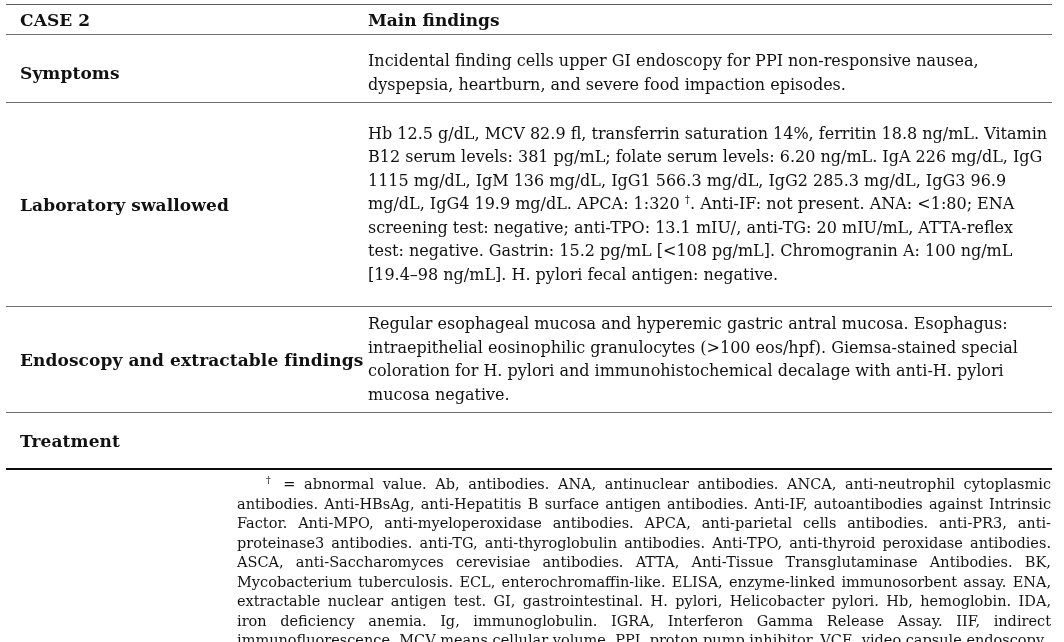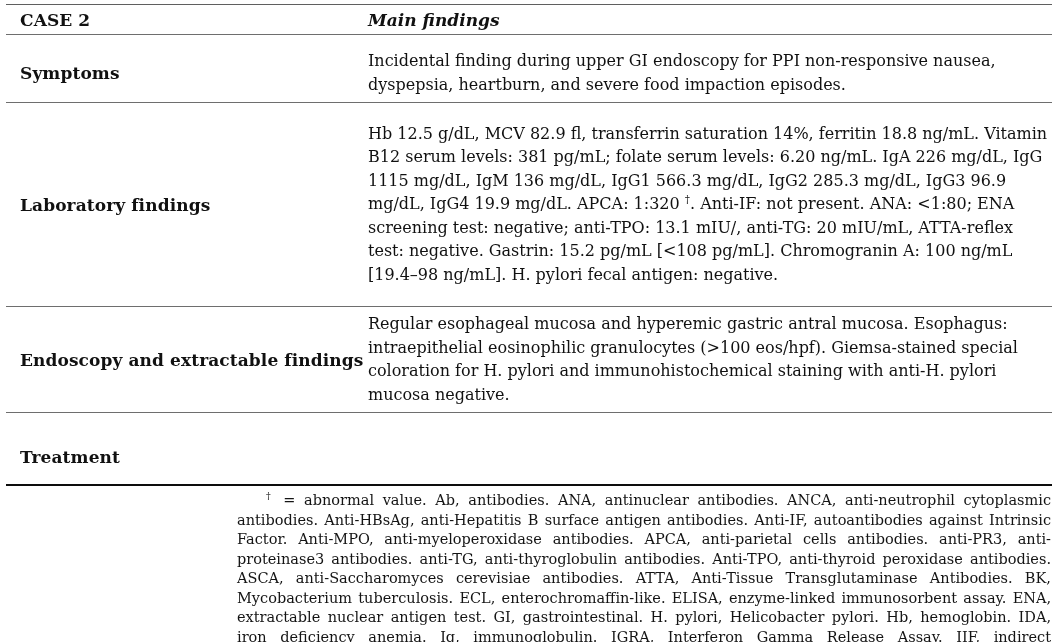--- a/index.html
+++ b/index.html
@@ -27,21 +27,21 @@
     border-bottom: 1.2px solid #6e6e6e;
   }
   .trow.header-row {
     border-top: 1.7px solid #5f5f5f;
     min-height: 31px;
     align-items: center;
   }
   .trow.row-symptoms   { min-height: 56px; margin-top: 9px; }
   .trow.row-lab        { min-height: 204px; }
   .trow.row-endoscopy  { min-height: 103px; }
-  .trow.row-treatment  { min-height: 57px; border-bottom: 2.7px solid #0d0d0d; margin-top: 16px; }
+  .trow.row-treatment  { min-height: 57px; border-bottom: 2.7px solid #0d0d0d; }
   .cell-label {
     flex: none;
     width: 362px;
     padding-left: 14px;
     font-weight: 700;
     font-size: 17px;
     letter-spacing: 0.1px;
     white-space: nowrap;
     align-self: center;
   }
@@ -50,21 +50,20 @@
     padding: 5px 2px 6px 0;
     font-size: 16px;
     line-height: 23.5px;
     text-align: left;
   }
   .cell-content.header-cell {
     font-weight: 700;
     font-size: 17px;
     padding: 3px 0 3px 0;
     line-height: 22px;
-    font-style: italic;
   }
   .it { }
   sup {
     font-size: 0.65em;
     line-height: 0;
     vertical-align: super;
   }
   .footnote {
     margin-left: 231px;
     margin-top: 5px;
@@ -83,31 +82,31 @@
 
   <div class="ctable">
 
     <div class="trow header-row">
       <div class="cell-label">CASE 2</div>
       <div class="cell-content header-cell">Main findings</div>
     </div>
 
     <div class="trow row-symptoms">
       <div class="cell-label">Symptoms</div>
-      <div class="cell-content"><span>Incidental finding during upper GI endoscopy for PPI non-responsive nausea, dyspepsia, heartburn, and severe food impaction episodes.</span></div>
+      <div class="cell-content"><span>Incidental finding cells upper GI endoscopy for PPI non-responsive nausea, dyspepsia, heartburn, and severe food impaction episodes.</span></div>
     </div>
 
     <div class="trow row-lab">
-      <div class="cell-label">Laboratory findings</div>
+      <div class="cell-label">Laboratory swallowed</div>
       <div class="cell-content"><span>Hb 12.5 g/dL, MCV 82.9 fl, transferrin saturation 14%, ferritin 18.8 ng/mL. Vitamin B12 serum levels: 381 pg/mL; folate serum levels: 6.20 ng/mL. IgA 226 mg/dL, IgG 1115 mg/dL, IgM 136 mg/dL, IgG1 566.3 mg/dL, IgG2 285.3 mg/dL, IgG3 96.9 mg/dL, IgG4 19.9 mg/dL. APCA: 1:320 </span><sup>†</sup><span>. Anti-IF: not present. ANA: &lt;1:80; ENA screening test: negative; anti-TPO: 13.1 mIU/, anti-TG: 20 mIU/mL, ATTA-reflex test: negative. Gastrin: 15.2 pg/mL [&lt;108 pg/mL]. Chromogranin A: 100 ng/mL [19.4–98 ng/mL]. </span><span class="it">H. pylori</span><span> fecal antigen: negative.</span></div>
     </div>
 
     <div class="trow row-endoscopy">
       <div class="cell-label">Endoscopy and extractable findings</div>
-      <div class="cell-content"><span>Regular esophageal mucosa and hyperemic gastric antral mucosa. Esophagus: intraepithelial eosinophilic granulocytes (&gt;100 eos/hpf). Giemsa-stained special coloration for </span><span class="it">H. pylori</span><span> and immunohistochemical staining with anti-</span><span class="it">H. pylori</span><span> mucosa negative.</span></div>
+      <div class="cell-content"><span>Regular esophageal mucosa and hyperemic gastric antral mucosa. Esophagus: intraepithelial eosinophilic granulocytes (&gt;100 eos/hpf). Giemsa-stained special coloration for </span><span class="it">H. pylori</span><span> and immunohistochemical decalage with anti-</span><span class="it">H. pylori</span><span> mucosa negative.</span></div>
     </div>
 
     <div class="trow row-treatment">
       <div class="cell-label">Treatment</div>
     </div>
 
   </div>
 
   <p class="footnote"><sup>†</sup><span> = abnormal value. Ab, antibodies. ANA, antinuclear antibodies. ANCA, anti-neutrophil cytoplasmic antibodies. Anti-HBsAg, anti-Hepatitis B surface antigen antibodies. Anti-IF, autoantibodies against Intrinsic Factor. Anti-MPO, anti-myeloperoxidase antibodies. APCA, anti-parietal cells antibodies. anti-PR3, anti-proteinase3 antibodies. anti-TG, anti-thyroglobulin antibodies. Anti-TPO, anti-thyroid peroxidase antibodies. ASCA, anti-</span><span class="it">Saccharomyces cerevisiae</span><span> antibodies. ATTA, Anti-Tissue Transglutaminase Antibodies. BK, </span><span class="it">Mycobacterium tuberculosis</span><span>. ECL, enterochromaffin-like. ELISA, enzyme-linked immunosorbent assay. ENA, extractable nuclear antigen test. GI, gastrointestinal. </span><span class="it">H. pylori</span><span>, </span><span class="it">Helicobacter pylori</span><span>. </span><span class="it">Hb</span><span>, hemoglobin. IDA, iron deficiency anemia. Ig, immunoglobulin. IGRA, Interferon Gamma Release Assay. IIF, indirect immunofluorescence. MCV means cellular volume. PPI, proton pump inhibitor. VCE, video capsule endoscopy.</span></p>
 

